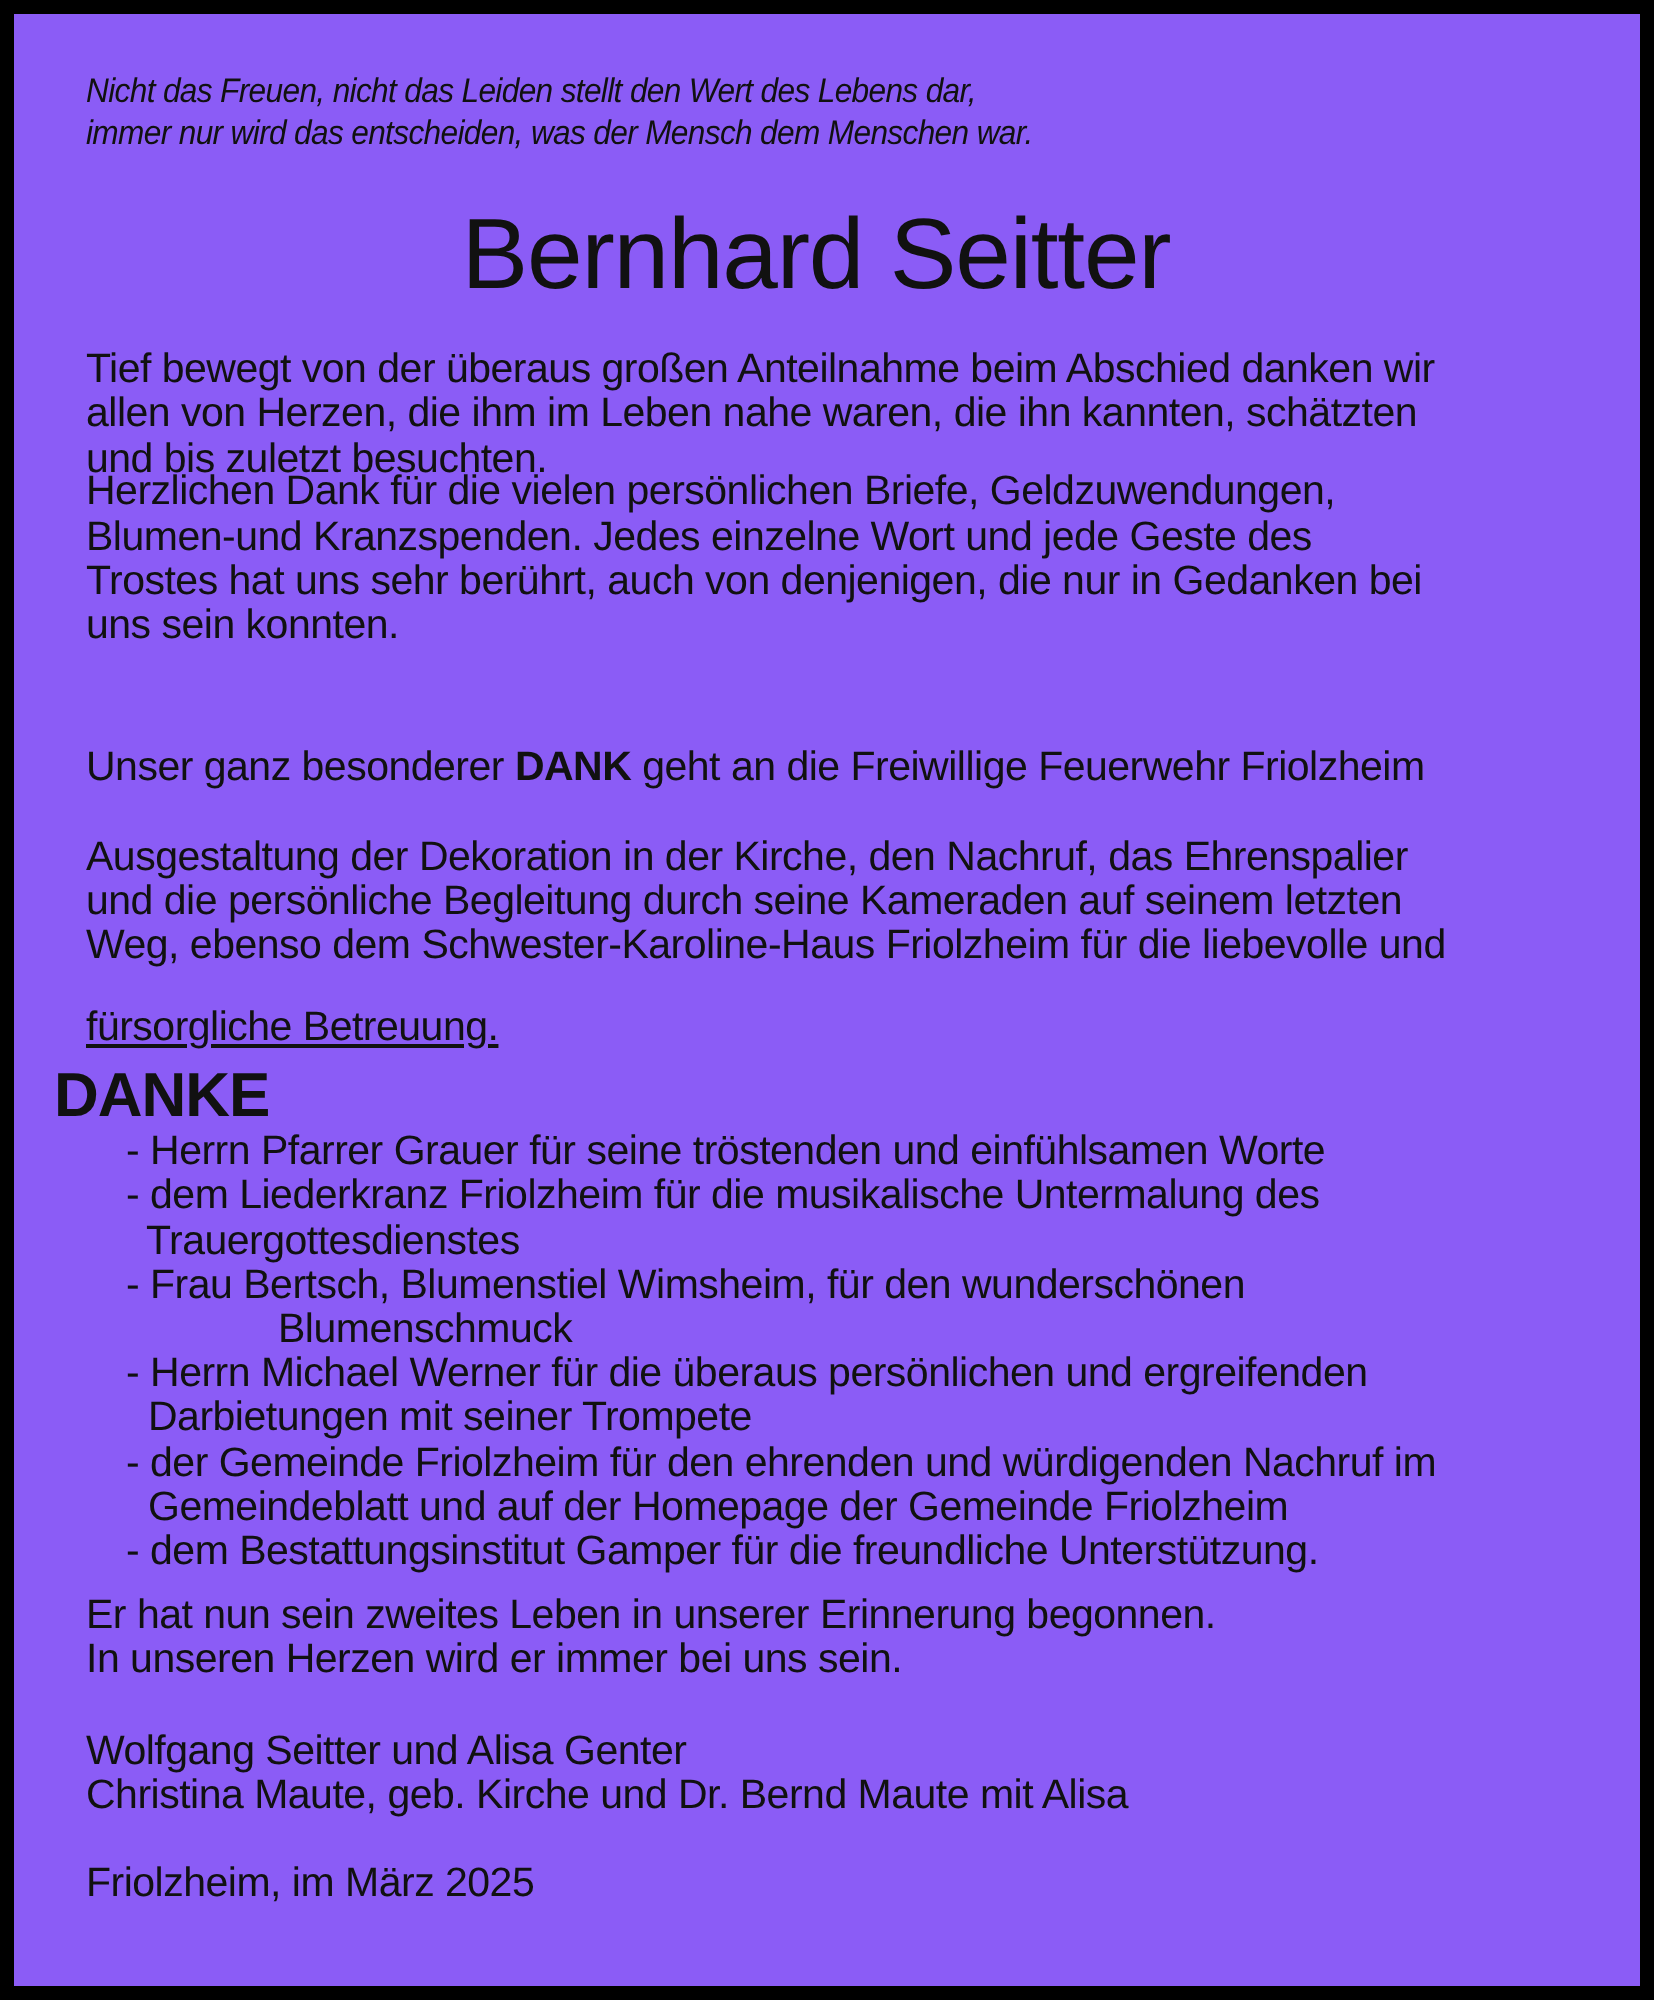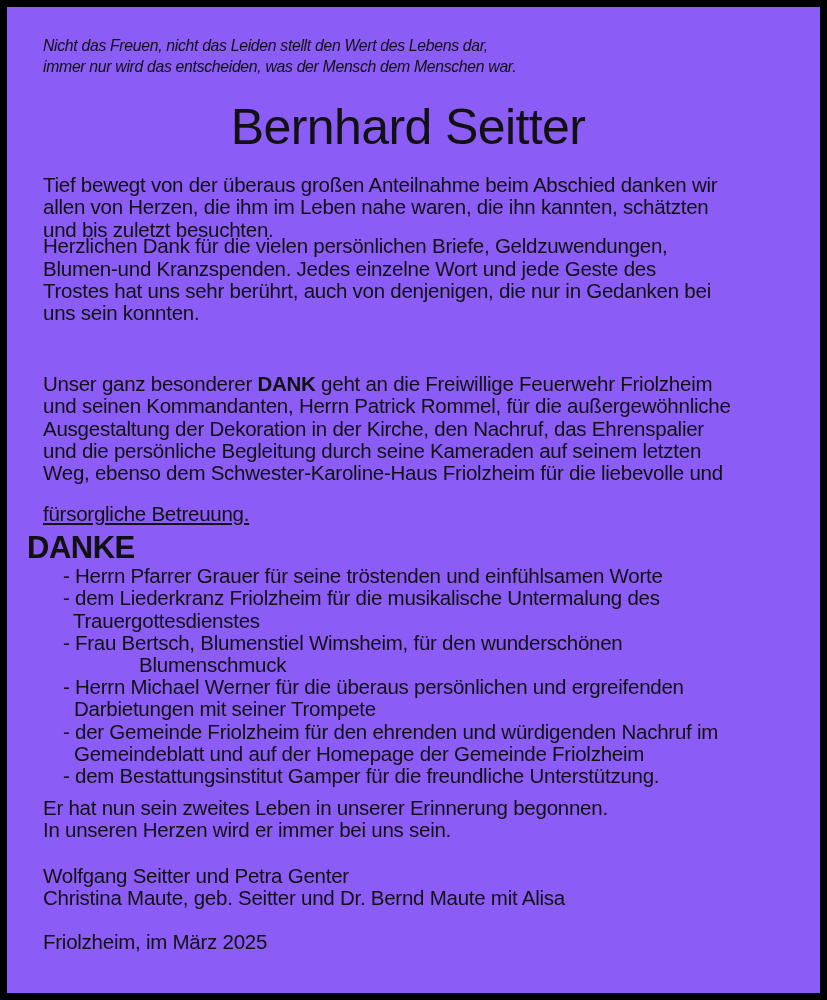--- a/index.html
+++ b/index.html
@@ -79,21 +79,20 @@
   <div class="line body-text" style="top:213px;">und bis zuletzt besuchten.</div>
 
   <div class="line body-text" style="top:229px;">Herzlichen Dank für die vielen persönlichen Briefe, Geldzuwendungen,</div>
   <div class="line body-text" style="top:274px;">Trostes hat uns sehr berührt, auch von denjenigen, die nur in Gedanken bei</div>
   <div class="line body-text" style="top:252px;">Blumen-und Kranzspenden. Jedes einzelne Wort und jede Geste des</div>
   <div class="line body-text" style="top:296px;">uns sein konnten.</div>
 
   <div class="line body-text" style="top:367px;">
     <span>Unser ganz besonderer </span><span class="bold-inline">DANK</span><span> geht an die Freiwillige Feuerwehr Friolzheim</span>
   </div>
-  <div class="line body-text" style="top:389px;">und seinen Kommandanten, Herrn Patrick Rommel, für die außergewöhnliche</div>
   <div class="line body-text" style="top:412px;">Ausgestaltung der Dekoration in der Kirche, den Nachruf, das Ehrenspalier</div>
   <div class="line body-text" style="top:434px;">und die persönliche Begleitung durch seine Kameraden auf seinem letzten</div>
   <div class="line body-text" style="top:456px;">Weg, ebenso dem Schwester-Karoline-Haus Friolzheim für die liebevolle und</div>
   <div class="line body-text" style="top:497px;text-decoration:underline;">fürsorgliche Betreuung.</div>
 
   <div class="line danke-heading" style="top:525px;">DANKE</div>
 
   <div class="line list-text" style="top:559px; left:56px;">- Herrn Pfarrer Grauer für seine tröstenden und einfühlsamen Worte</div>
   <div class="line list-text" style="top:581px; left:56px;text-align:center;">- dem Liederkranz Friolzheim für die musikalische Untermalung des</div>
   <div class="line list-text" style="top:604px; left:66px;">Trauergottesdienstes</div>
@@ -101,18 +100,18 @@
   <div class="line list-text" style="top:648px; left:88px;margin-left:44px;">Blumenschmuck</div>
   <div class="line list-text" style="top:670px; left:56px;">- Herrn Michael Werner für die überaus persönlichen und ergreifenden</div>
   <div class="line list-text" style="top:692px; left:67px;">Darbietungen mit seiner Trompete</div>
   <div class="line list-text" style="top:715px; left:56px;">- der Gemeinde Friolzheim für den ehrenden und würdigenden Nachruf im</div>
   <div class="line list-text" style="top:737px; left:67px;">Gemeindeblatt und auf der Homepage der Gemeinde Friolzheim</div>
   <div class="line list-text" style="top:759px; left:56px;">- dem Bestattungsinstitut Gamper für die freundliche Unterstützung.</div>
 
   <div class="line body-text" style="top:791px;">Er hat nun sein zweites Leben in unserer Erinnerung begonnen.</div>
   <div class="line body-text" style="top:813px;">In unseren Herzen wird er immer bei uns sein.</div>
 
-  <div class="line body-text" style="top:859px;">Wolfgang Seitter und Petra Genter</div>
-  <div class="line body-text" style="top:881px;">Christina Maute, geb. Seitter und Dr. Bernd Maute mit Alisa</div>
+  <div class="line body-text" style="top:859px;">Wolfgang Seitter und Alisa Genter</div>
+  <div class="line body-text" style="top:881px;">Christina Maute, geb. Kirche und Dr. Bernd Maute mit Alisa</div>
 
   <div class="line body-text" style="top:925px;">Friolzheim, im März 2025</div>
 
 </div>
 
 </body></html>

